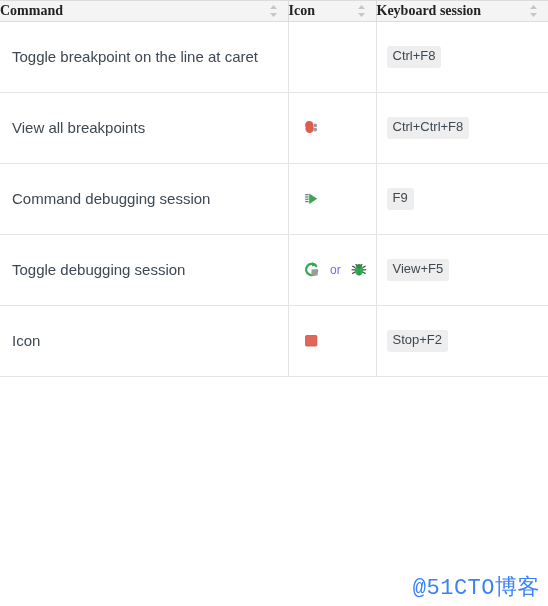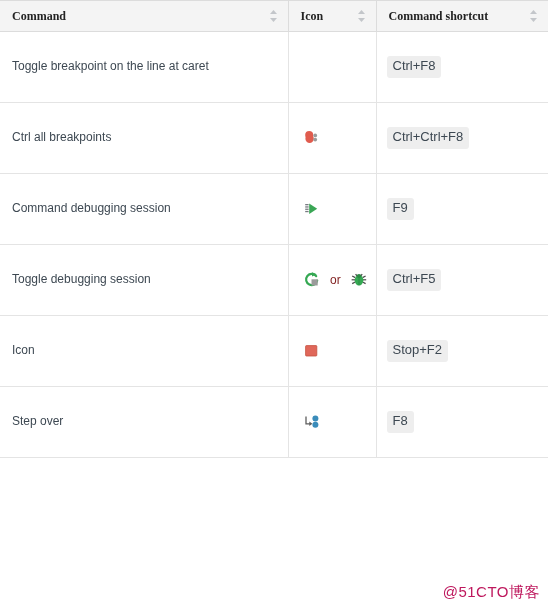--- a/index.html
+++ b/index.html
@@ -19,25 +19,25 @@
     width: 548px;
     border-collapse: collapse;
     table-layout: fixed;
   }
 
   
   thead tr { background: #f4f4f4; }
   thead th {
     border: 1px solid #dcdcdc;
     border-left: none;
-    height: 31px;
-    padding: 0 10px 0 12px;
+    height: 21px;
+    padding: 0 10px 0 0;
     font-family: "Liberation Serif", serif;
     font-weight: bold;
-    font-size: 12px;
+    font-size: 14px;
     color: #232323;
     text-align: left;
     vertical-align: middle;
     position: relative;
     box-sizing: border-box;
   }
   thead th:last-child { border-right: none; }
   .th-inner {
     display: flex;
     align-items: center;
@@ -60,34 +60,34 @@
     background: #ffffff;
     vertical-align: middle;
     box-sizing: border-box;
     padding: 0;
   }
   tbody td:last-child { border-right: none; }
   tbody tr { height: 71px; }
 
   .cmd-cell {
     padding: 0 10px 0 12px;
-    font-size: 12px;
+    font-size: 15px;
     color: #3d4852;
     line-height: 1.3;
     margin-left: 24px;
   }
 
   .icon-cell {
     padding: 0 8px 0 14px;
     text-align: left;
     white-space: nowrap;
   }
   .icon-cell .or-word {
     font-size: 12px;
-    color: #7f1d1d;
+    color: #8b5cf6;
     margin: 0 5px;
     vertical-align: middle;
   }
   .icon-cell svg { vertical-align: middle; }
 
   .key-cell {
     padding: 0 10px 0 10px;
     text-decoration: underline;
   }
   .kbd {
@@ -100,26 +100,26 @@
     line-height: 1.1;
     white-space: nowrap;
   }
   .kbd:empty { display: none; }
 
   
   .watermark {
     position: absolute;
     right: 8px;
     bottom: 4px;
-    font-size: 15px;
-    color: #be185d;
+    font-size: 22px;
+    color: #3b82f6;
     letter-spacing: 0.5px;
     pointer-events: none;
     user-select: none;
-    font-family: Liberation Sans, sans-serif;
+    font-family: Liberation Mono, monospace;
   }
 </style>
 </head>
 <body>
 
 <table class="shortcut-table">
   <colgroup>
     <col style="width:288px">
     <col style="width:88px">
     <col style="width:172px">
@@ -139,41 +139,41 @@
         <span class="th-inner">
           <span class="th-label">Icon</span>
           <svg class="sort-ind" viewBox="0 0 9 14" xmlns="http://www.w3.org/2000/svg">
             <polygon points="4.5,1 8,5 1,5" fill="#c3c6ca"></polygon>
             <polygon points="4.5,13 1,9 8,9" fill="#c3c6ca"></polygon>
           </svg>
         </span>
       </th>
       <th>
         <span class="th-inner">
-          <span class="th-label">Command shortcut</span>
+          <span class="th-label">Keyboard session</span>
           <svg class="sort-ind" viewBox="0 0 9 14" xmlns="http://www.w3.org/2000/svg">
             <polygon points="4.5,1 8,5 1,5" fill="#c3c6ca"></polygon>
             <polygon points="4.5,13 1,9 8,9" fill="#c3c6ca"></polygon>
           </svg>
         </span>
       </th>
     </tr>
   </thead>
   <tbody>
 
     <tr>
       <td class="cmd-cell">Toggle breakpoint on the line at caret</td>
       <td class="icon-cell"></td>
       <td class="key-cell">
         <span class="kbd">Ctrl+F8</span>
       </td>
     </tr>
 
     <tr>
-      <td class="cmd-cell">Ctrl all breakpoints</td>
+      <td class="cmd-cell">View all breakpoints</td>
       <td class="icon-cell">
         <svg width="18" height="18" viewBox="0 0 18 18" xmlns="http://www.w3.org/2000/svg">
           <circle cx="6.2" cy="6.0" r="4.0" fill="#e05c4e"></circle>
           <circle cx="6.6" cy="9.8" r="4.2" fill="#e05c4e"></circle>
           <circle cx="12.2" cy="6.4" r="1.9" fill="#9b9b9b"></circle>
           <circle cx="12.2" cy="10.6" r="1.9" fill="#9b9b9b"></circle>
         </svg>
       </td>
       <td class="key-cell">
         <span class="kbd">Ctrl+Ctrl+F8</span>
@@ -213,50 +213,36 @@
           <line x1="1.6" y1="8.8" x2="5.0" y2="8.8" stroke="#4b4b4b" stroke-width="1.2"></line>
           <line x1="16.2" y1="8.8" x2="12.8" y2="8.8" stroke="#4b4b4b" stroke-width="1.2"></line>
           <line x1="5.6" y1="3.2" x2="7.2" y2="5.2" stroke="#4b4b4b" stroke-width="1.2"></line>
           <line x1="12.2" y1="3.2" x2="10.6" y2="5.2" stroke="#4b4b4b" stroke-width="1.2"></line>
           <ellipse cx="9" cy="9.3" rx="4.3" ry="5.2" fill="#35a853"></ellipse>
           <ellipse cx="9" cy="5.0" rx="2.3" ry="1.9" fill="#2d8a45"></ellipse>
           <line x1="9" y1="4.6" x2="9" y2="14.2" stroke="#2d8a45" stroke-width="1"></line>
         </svg>
       </td>
       <td class="key-cell">
-        <span class="kbd">Ctrl+F5</span>
+        <span class="kbd">View+F5</span>
       </td>
     </tr>
 
     <tr>
       <td class="cmd-cell">Icon</td>
       <td class="icon-cell">
         <svg width="18" height="18" viewBox="0 0 18 18" xmlns="http://www.w3.org/2000/svg">
           <rect x="2.6" y="3.6" width="11.2" height="10.4" rx="0.8" fill="#e0675a"></rect>
           <rect x="2.6" y="3.6" width="11.2" height="10.4" rx="0.8" fill="none" stroke="#c4503f" stroke-width="0.8"></rect>
         </svg>
       </td>
       <td class="key-cell">
         <span class="kbd">Stop+F2</span>
       </td>
     </tr>
 
-    <tr>
-      <td class="icon-cell cmd-cell" style="padding:0 10px 0 12px;">Step over</td>
-      <td class="icon-cell">
-        <svg width="20" height="18" viewBox="0 0 20 18" xmlns="http://www.w3.org/2000/svg">
-          <path d="M3.0 3.6 L3.0 10.8 L7.4 10.8" fill="none" stroke="#5e5e5e" stroke-width="1.3"></path>
-          <polygon points="6.3,8.6 9.4,10.8 6.3,13.0" fill="#5e5e5e"></polygon>
-          <circle cx="12.4" cy="5.6" r="3.0" fill="#3a8cba"></circle>
-          <circle cx="12.4" cy="11.8" r="3.0" fill="#3a8cba"></circle>
-        </svg>
-      </td>
-      <td class="key-cell">
-        <span class="kbd">F8</span>
-      </td>
-    </tr>
 
 
 
   </tbody>
 </table>
 
 <div class="watermark">@51CTO博客</div>
 
 </body></html>

